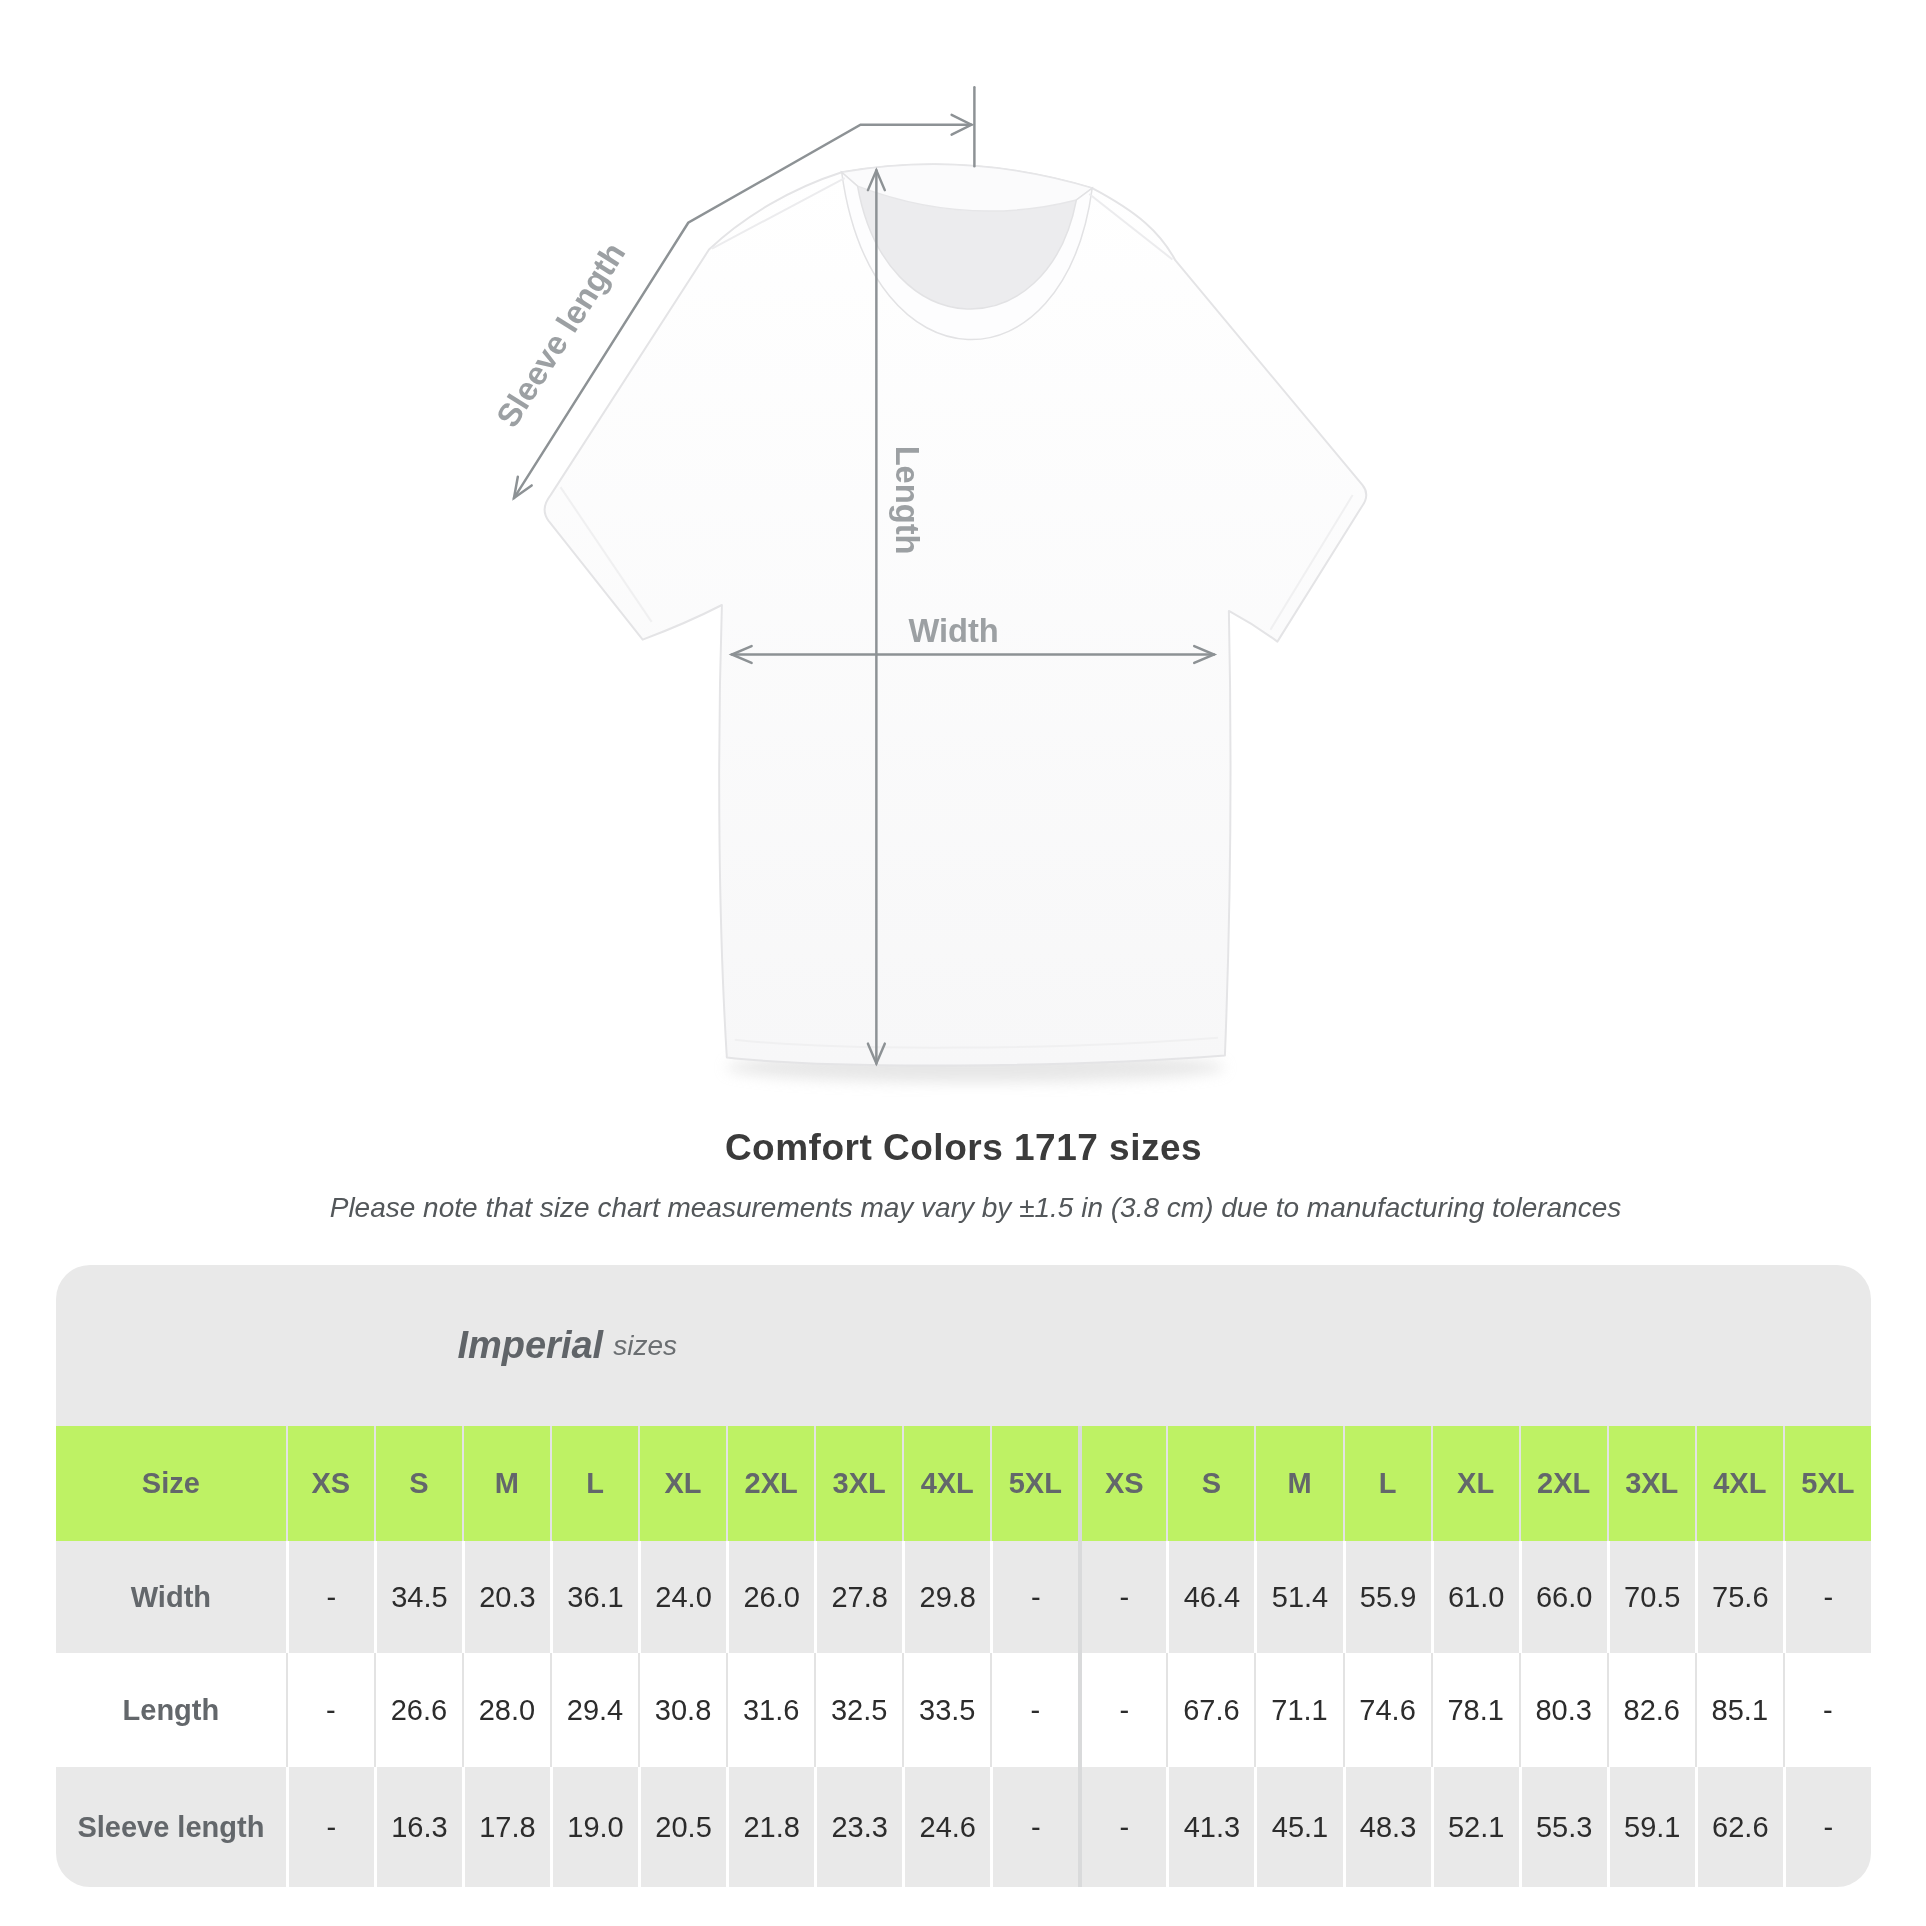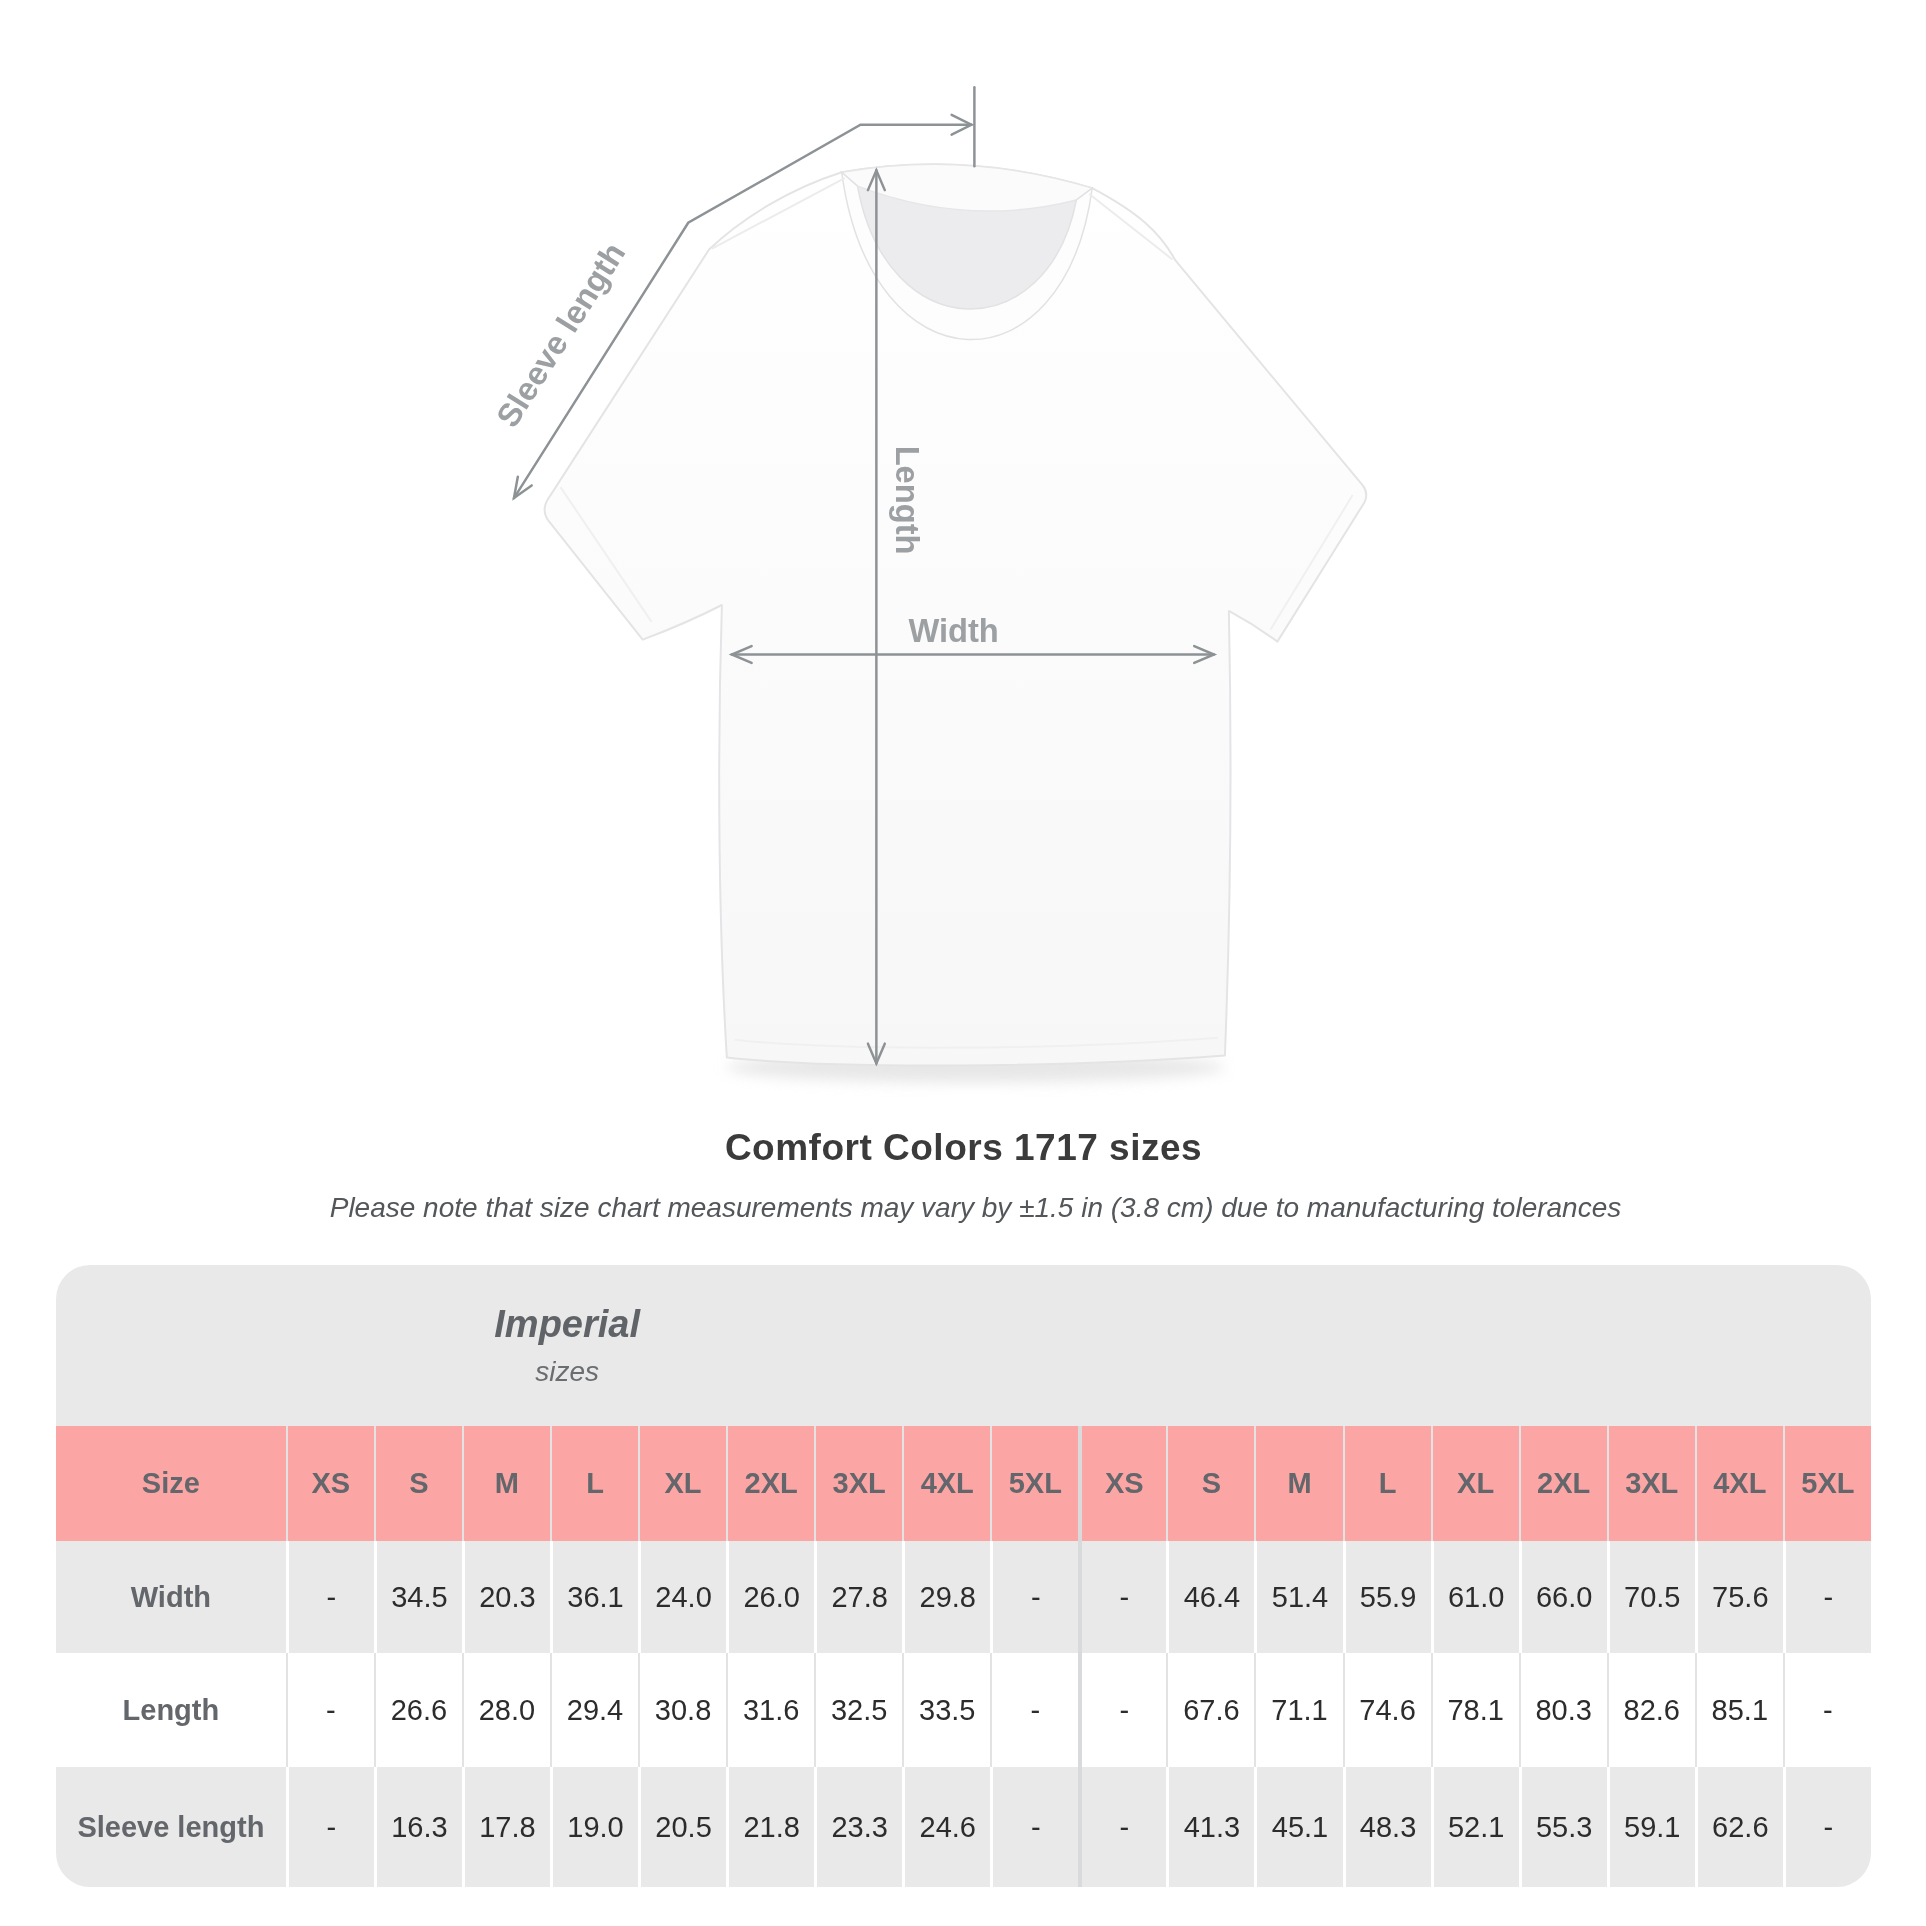--- a/index.html
+++ b/index.html
@@ -21,38 +21,38 @@
     position:absolute;top:1265px;left:56px;width:1815px;
     border-radius:34px;overflow:hidden;
   }
   .grow{display:flex;}
   .trow{display:flex;}
   .gray{background:#e9e9e9;}
   .white{background:#ffffff;}
   
   #group-header-row{height:161px;background:#e9e9e9;}
   .group-cell{
-    display:flex;flex-direction:column;align-items:center;justify-content:center;
+    display:flex;flex-direction:row;align-items:center;justify-content:center;
     gap:10px;
   }
   .group-cell.imperial{flex:0 0 56.33%;}
   .group-cell.metric{flex:0 0 43.67%;}
   .group-label{font-size:38px;font-weight:700;font-style:italic;color:#606468;}
   .group-unit{font-size:28px;font-style:italic;color:#6a6e71;}
   
   .cell{
     display:flex;align-items:center;justify-content:center;
     box-sizing:border-box;min-width:0;
     flex:0 0 4.8523%;
   }
   .label-cell{flex:0 0 12.66%;font-weight:700;font-size:29px;color:#63676b;}
   .head-cell{font-weight:700;font-size:29px;color:#63676b;}
   .val-cell{font-size:29px;color:#2c2c2c;}
   
-  #size-header-row{height:115px;background:#fca5a5;}
+  #size-header-row{height:115px;background:#bef264;}
   #size-header-row .cell + .cell{border-left:2px solid #e3e3e3;}
   .trow.white .cell + .cell{border-left:2px solid #e3e3e3;}
   .trow.gray .cell + .cell{border-left:3px solid #ffffff;}
   #size-header-row .cell.boundary,
   .trow.white .cell.boundary,
   .trow.gray .cell.boundary{border-left:4px solid #d9dadb;}
 </style>
 </head>
 <body>
 

